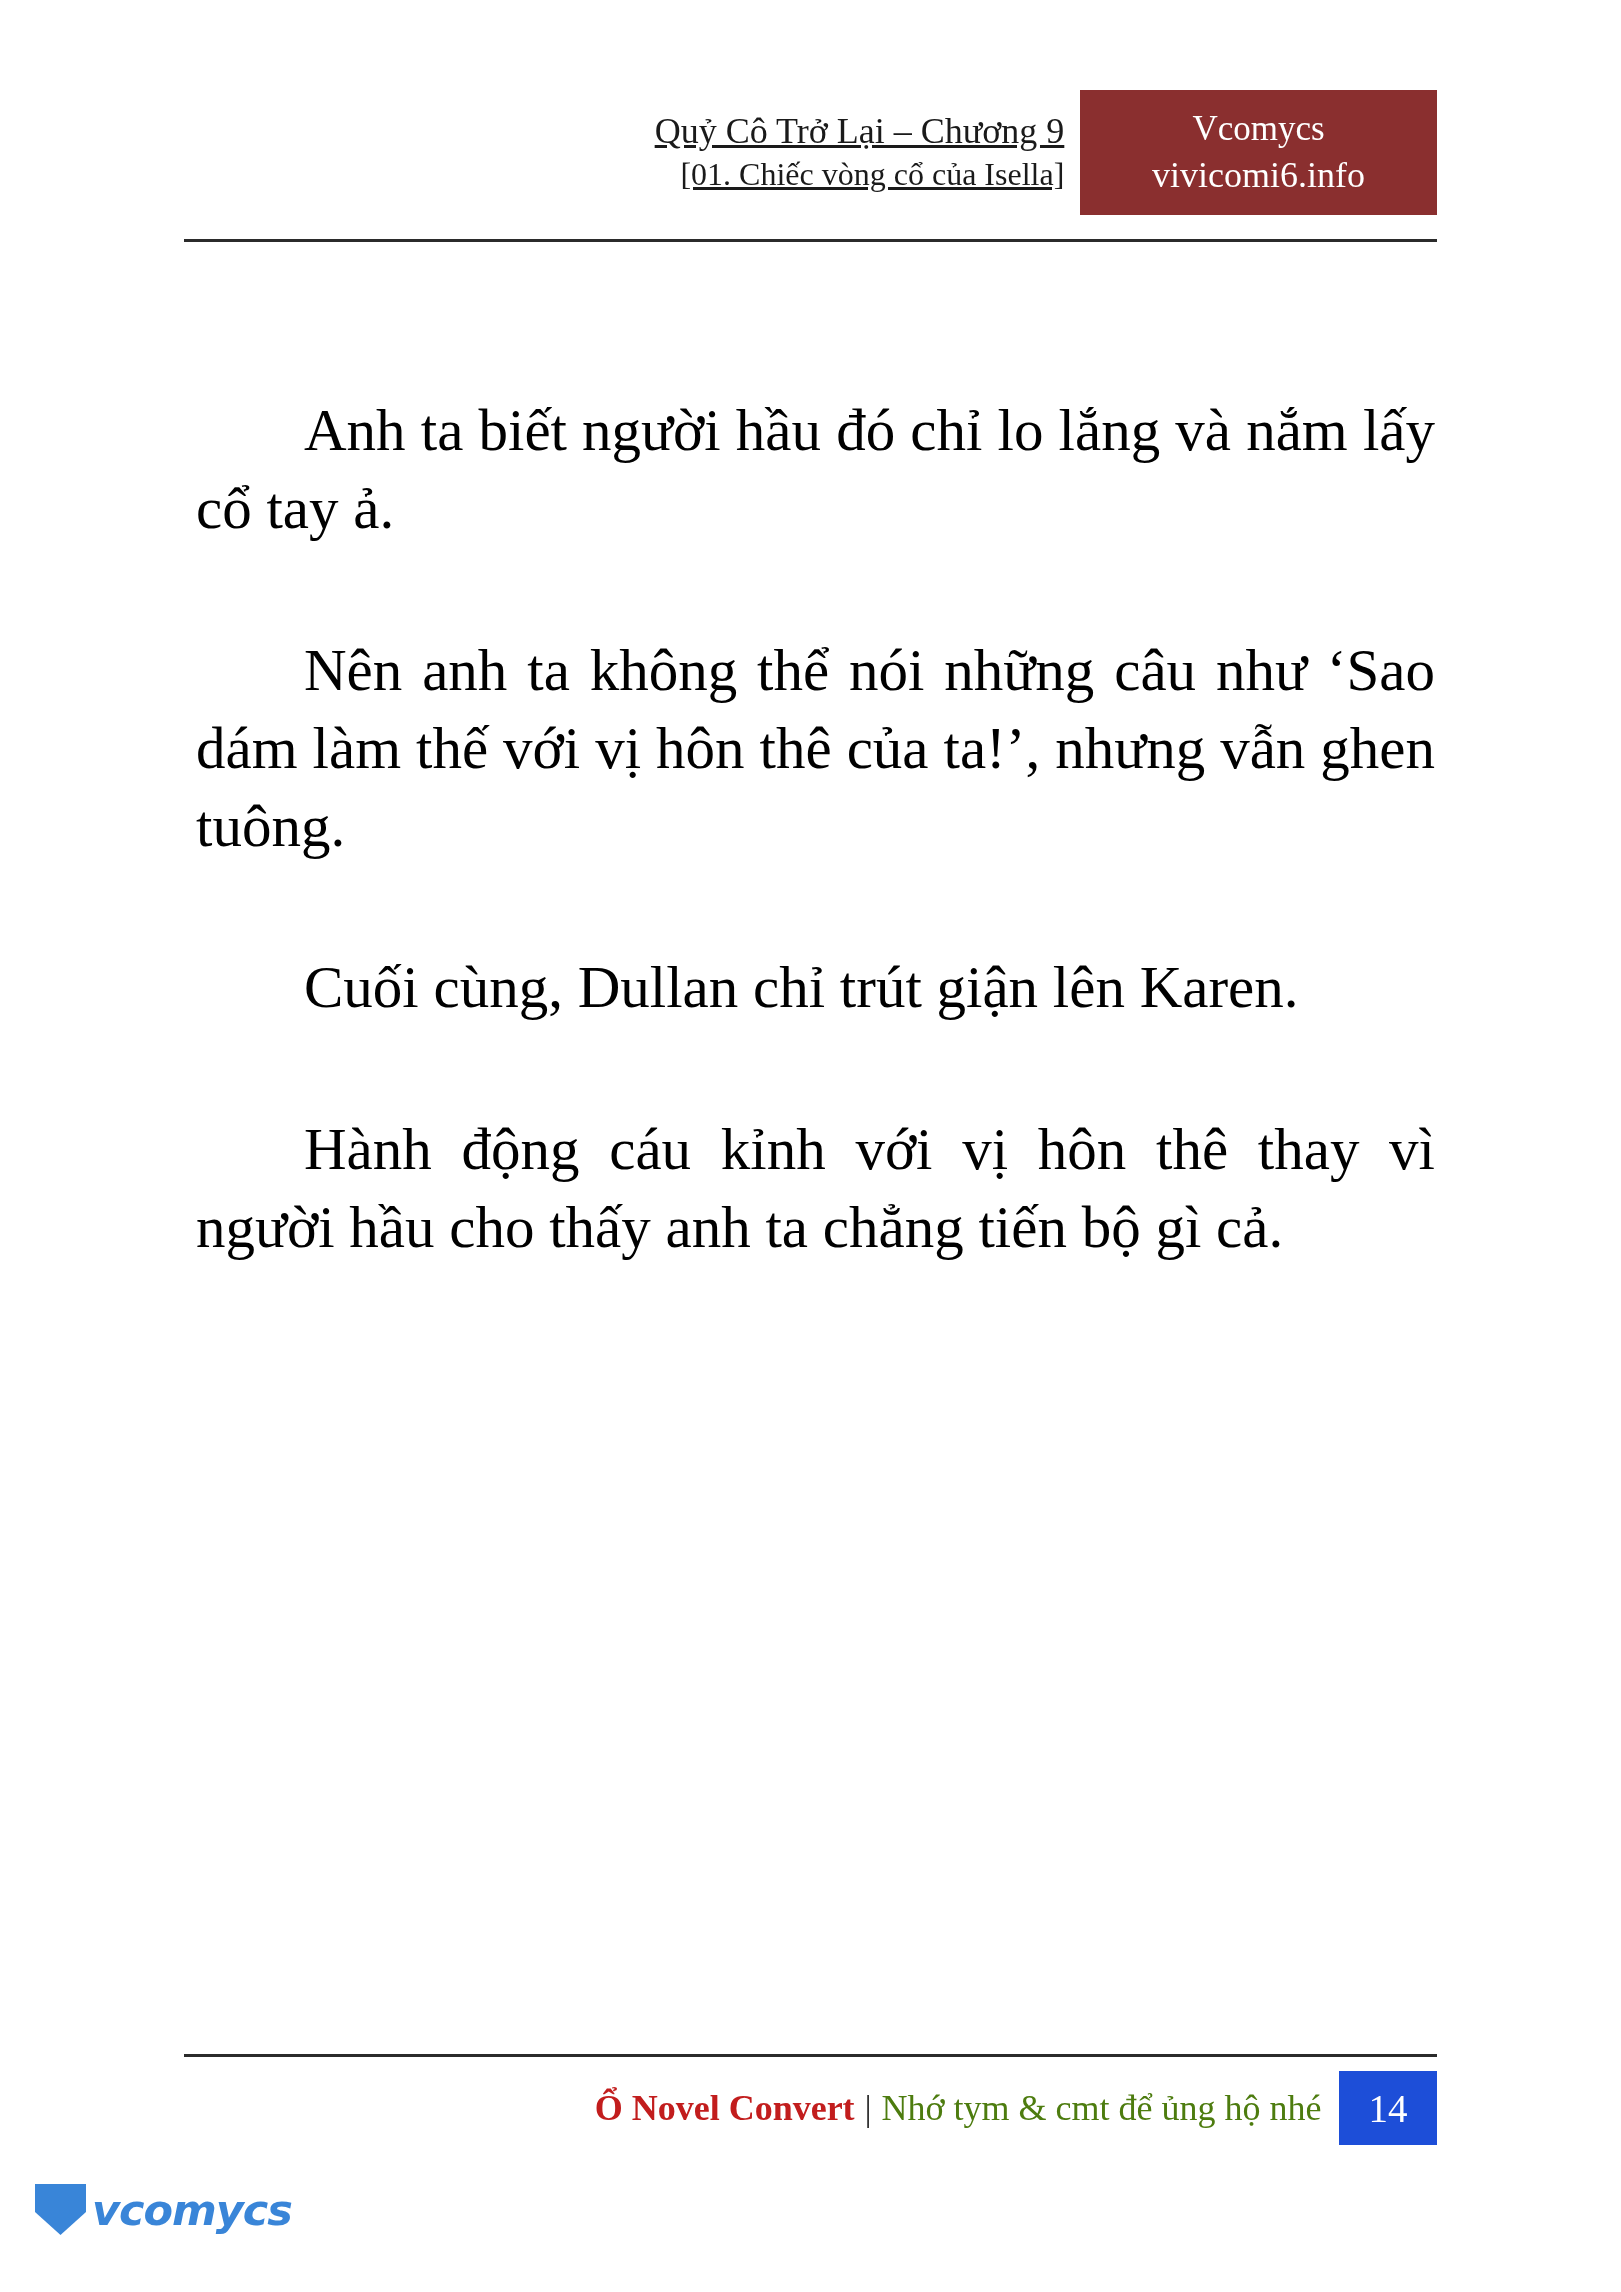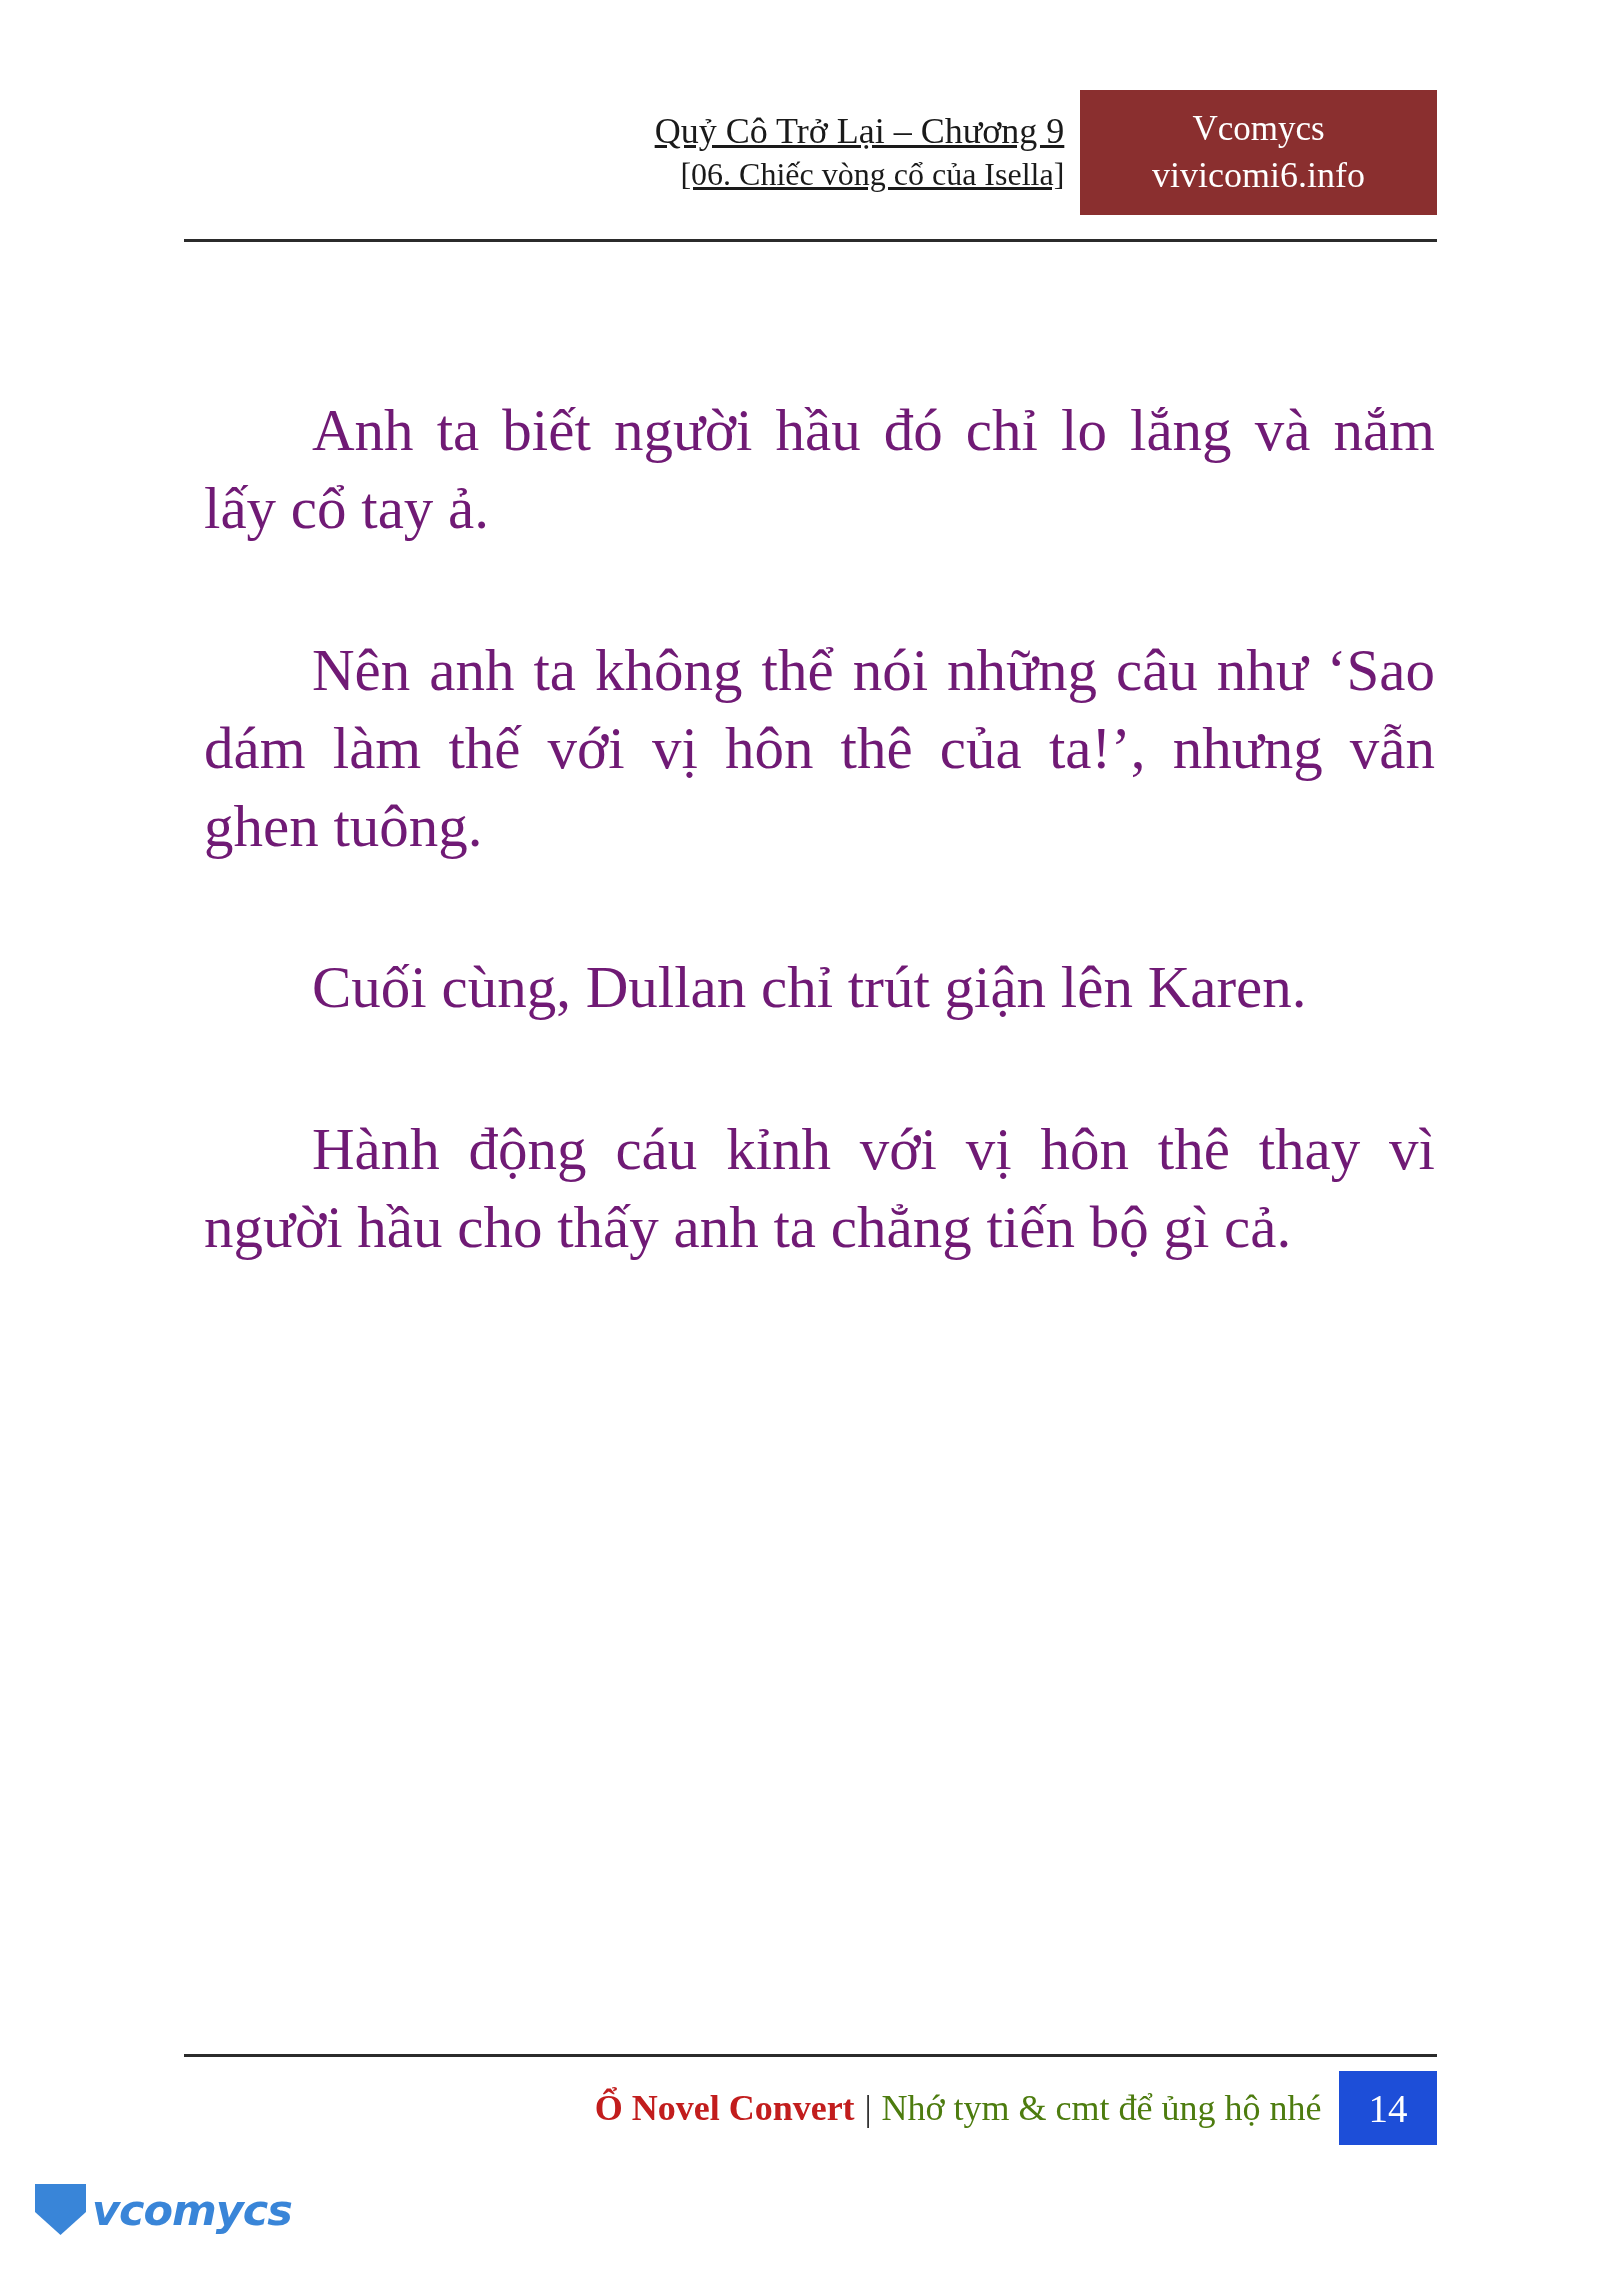--- a/index.html
+++ b/index.html
@@ -82,22 +82,22 @@
     position: absolute;
     left: 192px;
     top: 392px;
     width: 1243px;
   }
   .para {
     font-size: 59px;
     line-height: 1.32;
     text-align: justify;
     text-indent: 108px;
-    margin: 0 0 84px 12px;
-    color: #701a75;
+    margin: 0 0 84px 4px;
+    color: #000000;
     letter-spacing: 0px;
   }
   .para.last {
     margin-bottom: 0;
   }
 
   
   .footer-rule {
     position: absolute;
     left: 184px;
@@ -174,21 +174,21 @@
 </style>
 </head>
 <body>
 
 <div class="page">
 
   <div class="header">
     <div class="header-inner">
       <div class="header-title">
         <span>Quỷ Cô Trở Lại – Chương 9</span>
-        <span class="line2">[06. Chiếc vòng cổ của Isella]</span>
+        <span class="line2">[01. Chiếc vòng cổ của Isella]</span>
       </div>
       <div class="header-badge">
         <span class="brand">Vcomycs</span>
         <span class="site">vivicomi6.info</span>
       </div>
     </div>
     <div class="header-rule"></div>
   </div>
 
   <div class="content">

